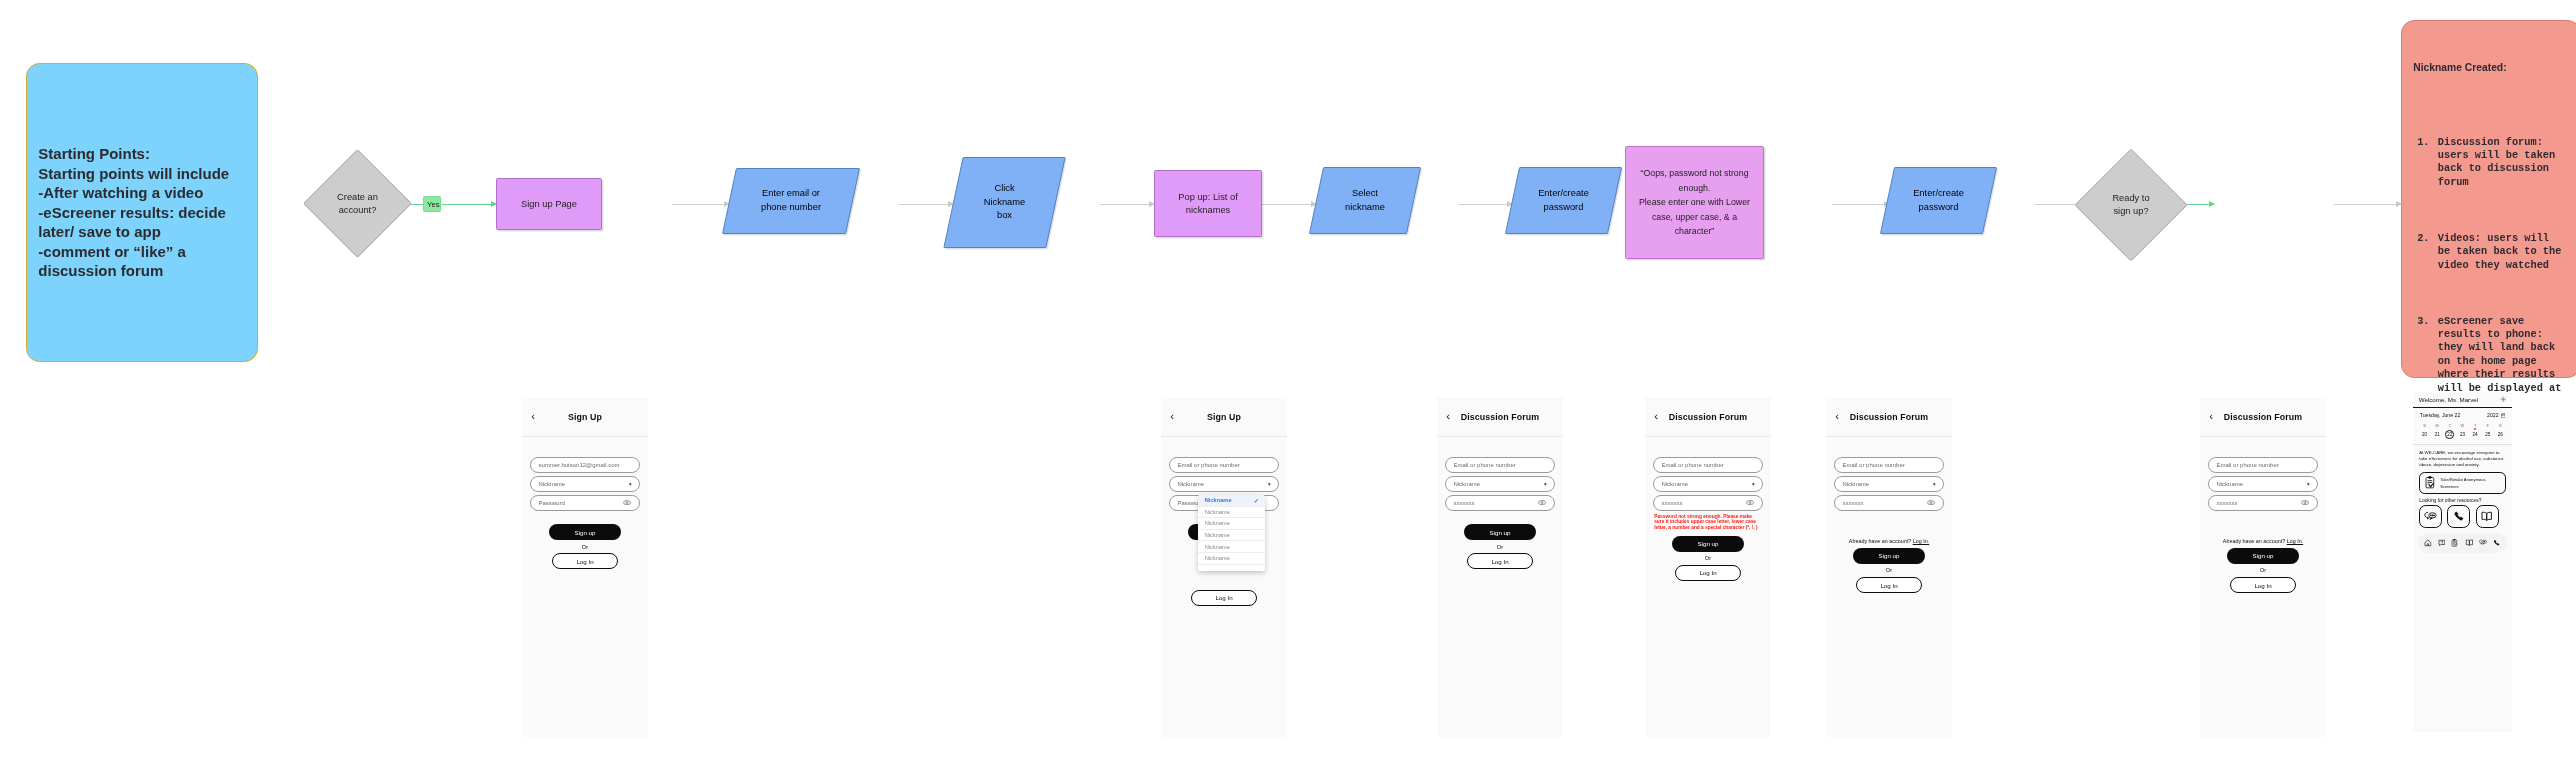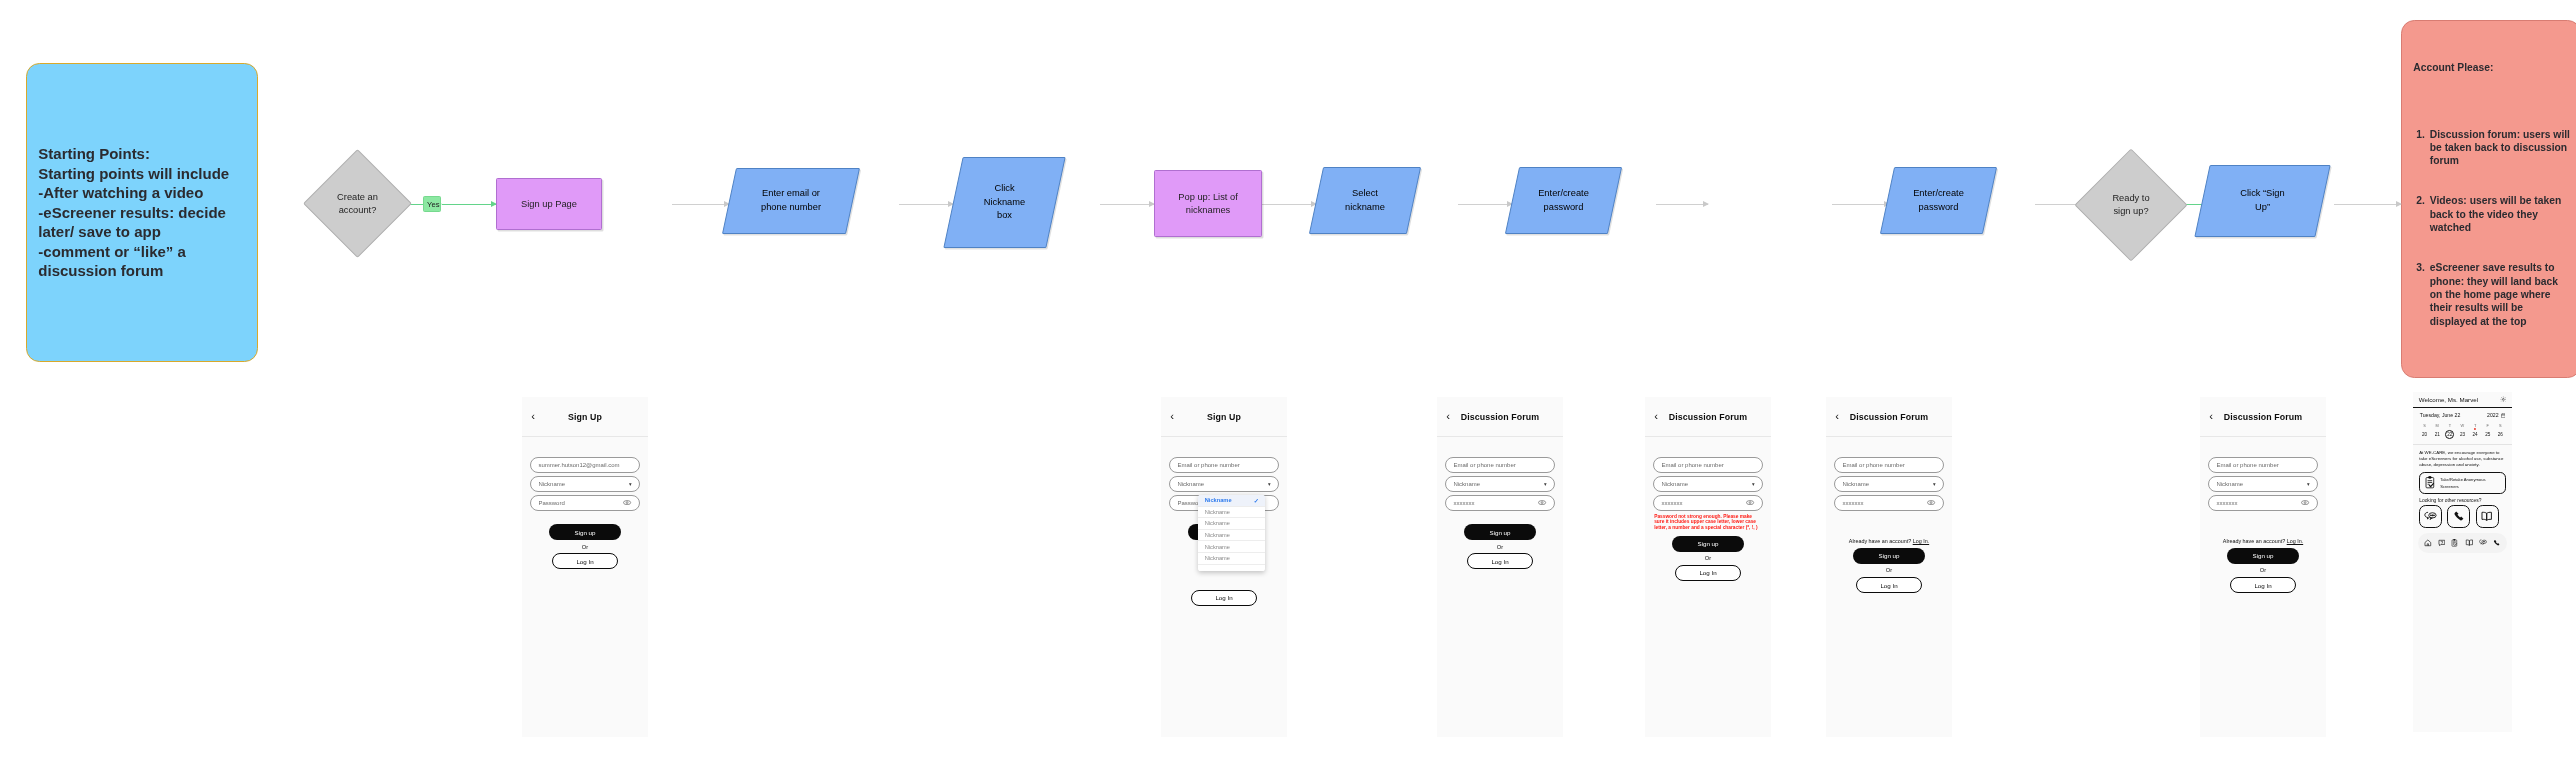--- a/index.html
+++ b/index.html
@@ -29,21 +29,21 @@
     display: flex; align-items: center;
   }
   .note-pink {
     left: 2401px; top: 19.6px; width: 180px; height: 358px;
     background: #f4998e;
     border: 1px solid #d87c72;
     font-size: 10.3px; font-weight: bold;
     padding: 13.4px 9.3px 10.3px 11.3px;
   }
   .note-pink ol { margin: 0 0 0 14.4px; padding: 0; }
-  .note-pink ol li { margin: 0; padding-left: 2.1px; }
+  .note-pink ol li { margin: 8px; padding-left: 2.1px; font-family: Liberation Mono, monospace; }
 
   
   .fnode {
     position: absolute;
     display: flex; align-items: center; justify-content: center;
     text-align: center;
     color: #1e1e1e;
     font-size: 9.3px;
     line-height: 1.35;
     white-space: pre-line;
@@ -260,21 +260,21 @@
 
   <div class="note note-yellow">
     <div>Starting Points:
 Starting points will include
 -After watching a video
 -eScreener results: decide later/ save to app
 -comment or “like” a discussion forum</div>
   </div>
 
   <div class="note note-pink">
-    <div>Account Please:</div>
+    <div>Nickname Created:</div>
     <ol>
       <li>Discussion forum: users will be taken back to discussion forum</li>
       <li>Videos: users will be taken back to the video they watched</li>
       <li>eScreener save results to phone: they will land back on the home page where their results will be displayed at the top</li>
     </ol>
   </div>
 
   <div class="arrow green" style="left:379px; top:204px; width:62px;"></div>
   <div class="ylabel" style="left:423px; top:196px; width:17.5px;">Yes</div>
   <div class="arrow green" style="left:442px; top:204px; width:54px;"></div>
@@ -327,38 +327,37 @@
     <div class="ptext">Select
 nickname</div>
   </div>
 
   <div class="para" style="left:1512px; top:167px; width:103px; height:67px;">
     <div class="pshape"></div>
     <div class="ptext">Enter/create
 password</div>
   </div>
 
+  <div class="fnode rect pinkish" style="left:1625px; top:146px; width:139px; height:113px; font-size:8.8px; line-height:1.65;">
+    <span>“Oops, password not strong enough.
+Please enter one with Lower case, upper case, &amp; a character”</span>
+  </div>
 
   <div class="para" style="left:1887px; top:167px; width:103px; height:67px;">
     <div class="pshape"></div>
     <div class="ptext">Enter/create
 password</div>
   </div>
 
   <div class="fnode diamond" style="left:2091px; top:165px; width:80px; height:80px;">
     <div class="dshape"></div>
     <div class="dtext">Ready to
 sign up?</div>
   </div>
 
-  <div class="para" style="left:2202px; top:165px; width:121px; height:72px;">
-    <div class="pshape"></div>
-    <div class="ptext">Click “Sign
-Up”</div>
-  </div>
 
   <div class="phone" style="left:522px;">
     <div class="ph-head">
       <span class="ph-back">‹</span>
       <span class="ph-title">Sign Up</span>
     </div>
     <div class="ph-body">
       <div class="field">
         <span class="fval">summer.hutson12@gmail.com</span>
       </div>

